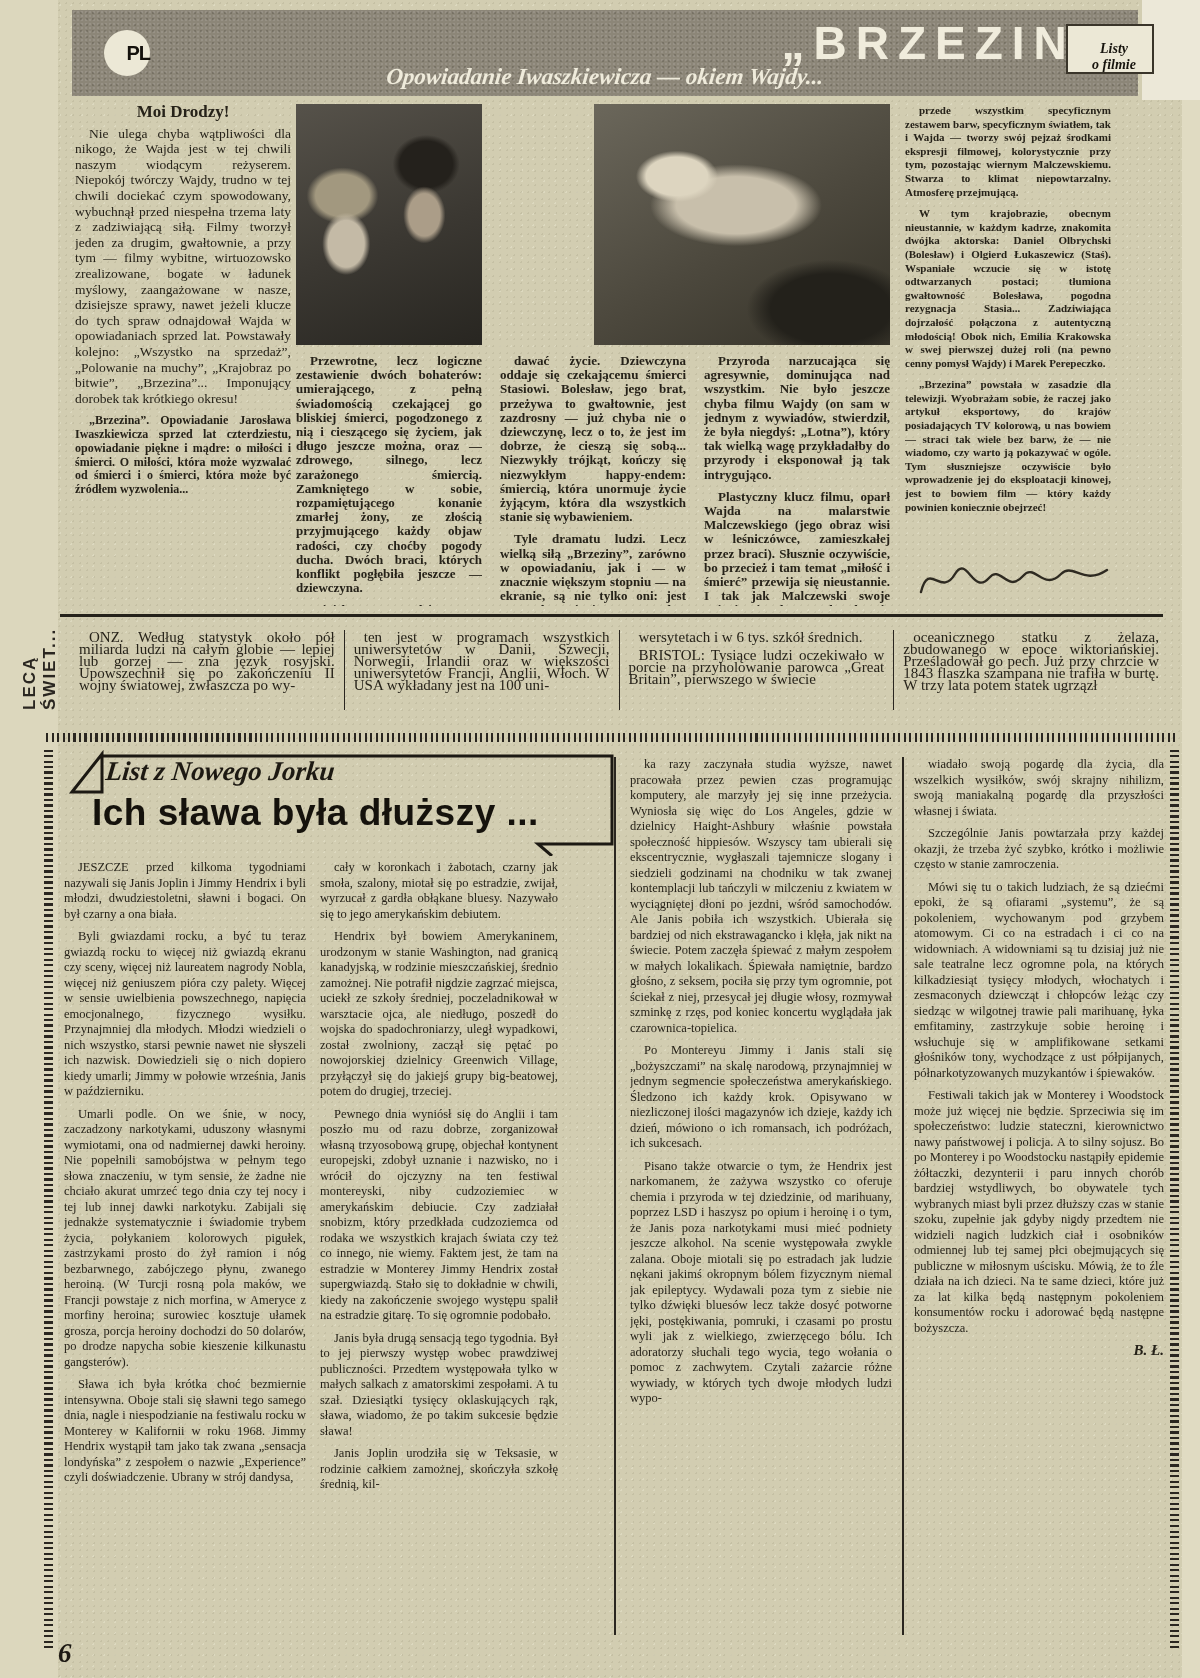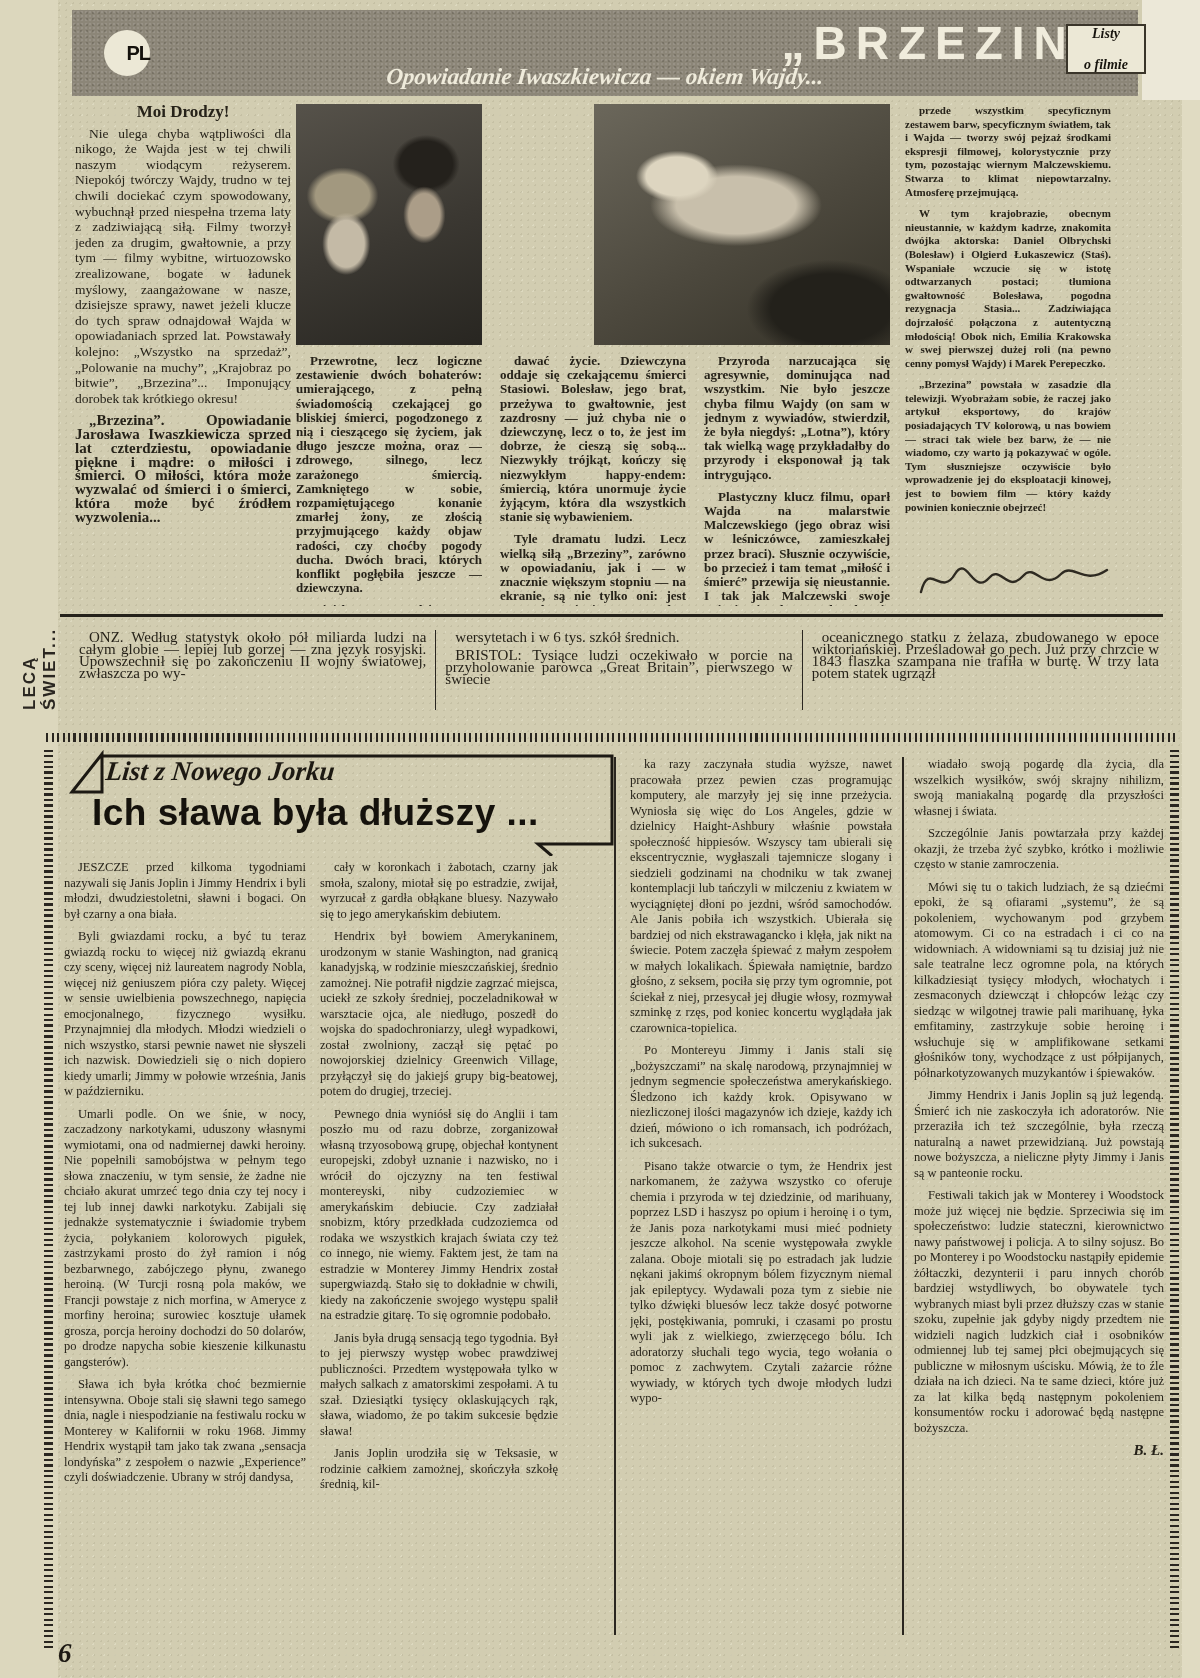--- a/index.html
+++ b/index.html
@@ -26,29 +26,29 @@
       radial-gradient(rgba(30,26,18,.18) 1px, transparent 1px);
     background-size:4px 4px,6px 6px;}
   .pl-circle{left:32px;top:20px;width:46px;height:46px;border-radius:50%;
     background:#ece8d6;color:#14110c;display:flex;align-items:center;justify-content:flex-end;
     font-family:"Liberation Sans",sans-serif;font-weight:bold;font-size:20px;letter-spacing:-1px;}
   .banner-title{left:12px;top:6px;width:100%;text-align:right;color:#f0ecdc;
     font-family:"Liberation Sans",sans-serif;font-weight:bold;font-size:46px;letter-spacing:9px;}
   .banner-sub{left:0;top:54px;width:100%;text-align:center;color:#efebdb;
     font-style:italic;font-weight:bold;font-size:23px;transform:skewX(-6deg);}
   .badge{left:1066px;top:24px;width:76px;height:46px;background:#ece8d6;border:2px solid #3a352a;
-    display:flex;flex-direction:column;align-items:center;justify-content:space-between;
-    font-style:italic;font-weight:bold;font-size:14px;line-height:1.1;color:#17140e;}
+    display:flex;flex-direction:column;align-items:center;justify-content:flex-end;
+    font-style:italic;font-weight:bold;font-size:14px;line-height:1.1;color:#17140e;padding-left:8px;}
 
   
   .fcol{position:absolute;overflow:hidden;text-align:justify;}
   .fcol p{margin:0 0 8px 0;text-indent:14px;}
   .col-intro{left:75px;top:104px;width:216px;height:504px;font-size:13.5px;line-height:15.6px;}
   .col-intro h2{margin:0 0 6px 0;text-align:center;font-size:17px;}
-  .col-intro p.b2{font-size:15px;line-height:13.8px;font-weight:bold;}
+  .col-intro p.b2{font-size:12px;line-height:13.8px;font-weight:bold;}
   .photo{background:#3b3833;}
   .photo1{left:296px;top:104px;width:186px;height:241px;
     background:
       radial-gradient(ellipse 34px 46px at 69% 46%, #ab9d88 0 46%, rgba(0,0,0,0) 62%),
       radial-gradient(ellipse 48px 42px at 70% 25%, #24211c 0 55%, rgba(0,0,0,0) 70%),
       radial-gradient(ellipse 40px 52px at 27% 58%, #c4baa6 0 45%, rgba(0,0,0,0) 60%),
       radial-gradient(ellipse 56px 44px at 25% 38%, #a2987f 0 48%, rgba(0,0,0,0) 64%),
       linear-gradient(160deg,#56524a,#3b3832 55%,#282621);}
   .photo2{left:594px;top:104px;width:296px;height:241px;
     background:
@@ -153,20 +153,23 @@
   </svg>
 
   <div class="abs rule-heavy"></div>
 
   <div class="abs news-label">LECĄ ŚWIET...</div>
   <div class="abs news">
     <div class="ncol">
       <p>ONZ. Według statystyk około pół miliarda ludzi na całym globie — lepiej lub gorzej — zna język rosyjski. Upowszechnił się po zakończeniu II wojny światowej, zwłaszcza po wy-</p>
     </div>
     <div class="ncol">
+      <p>ten jest w programach wszystkich uniwersytetów w Danii, Szwecji, Norwegii, Irlandii oraz w większości uniwersytetów Francji, Anglii, Włoch. W USA wykładany jest na 100 uni-</p>
+    </div>
+    <div class="ncol">
       <p>wersytetach i w 6 tys. szkół średnich.</p>
       <p>BRISTOL: Tysiące ludzi oczekiwało w porcie na przyholowanie parowca „Great Britain”, pierwszego w świecie</p>
     </div>
     <div class="ncol">
       <p>oceanicznego statku z żelaza, zbudowanego w epoce wiktoriańskiej. Prześladował go pech. Już przy chrzcie w 1843 flaszka szampana nie trafiła w burtę. W trzy lata potem statek ugrzązł</p>
     </div>
   </div>
 
   <div class="abs hatch-h"></div>
   <div class="abs hatch-v hatch-vl"></div>
@@ -197,19 +200,18 @@
   </div>
   <div class="bcol bcol3">
     <p>ka razy zaczynała studia wyższe, nawet pracowała przez pewien czas programując komputery, ale marzyły jej się inne przeżycia. Wyniosła się więc do Los Angeles, gdzie w dzielnicy Haight-Ashbury właśnie powstała społeczność hippiesów. Wszyscy tam ubierali się ekscentrycznie, wygłaszali tajemnicze slogany i siedzieli godzinami na chodniku w tak zwanej kontemplacji lub tańczyli w milczeniu z kwiatem w wyciągniętej dłoni po jezdni, wśród samochodów. Ale Janis pobiła ich wszystkich. Ubierała się bardziej od nich ekstrawagancko i klęła, jak nikt na świecie. Potem zaczęła śpiewać z małym zespołem w małych lokalikach. Śpiewała namiętnie, bardzo głośno, z seksem, pociła się przy tym ogromnie, pot ściekał z niej, przesycał jej długie włosy, rozmywał szminkę z rzęs, pod koniec koncertu wyglądała jak czarownica-topielica.</p>
     <p>Po Montereyu Jimmy i Janis stali się „bożyszczami” na skalę narodową, przynajmniej w jednym segmencie społeczeństwa amerykańskiego. Śledzono ich każdy krok. Opisywano w niezliczonej ilości magazynów ich dzieje, każdy ich dzień, mówiono o ich romansach, ich podróżach, ich sukcesach.</p>
     <p>Pisano także otwarcie o tym, że Hendrix jest narkomanem, że zażywa wszystko co oferuje chemia i przyroda w tej dziedzinie, od marihuany, poprzez LSD i haszysz po opium i heroinę i o tym, że Janis poza narkotykami musi mieć podniety jeszcze alkohol. Na scenie występowała zwykle zalana. Oboje miotali się po estradach jak ludzie nękani jakimś okropnym bólem fizycznym niemal jak epileptycy. Wydawali poza tym z siebie nie tylko dźwięki bluesów lecz także dosyć potworne jęki, postękiwania, pomruki, i czasami po prostu wyli jak z wielkiego, zwierzęcego bólu. Ich adoratorzy słuchali tego wycia, tego wołania o pomoc z zachwytem. Czytali zażarcie różne wywiady, w których tych dwoje młodych ludzi wypo-</p>
   </div>
   <div class="bcol bcol4">
     <p>wiadało swoją pogardę dla życia, dla wszelkich wysiłków, swój skrajny nihilizm, swoją maniakalną pogardę dla przyszłości własnej i świata.</p>
     <p>Szczególnie Janis powtarzała przy każdej okazji, że trzeba żyć szybko, krótko i możliwie często w stanie zamroczenia.</p>
     <p>Mówi się tu o takich ludziach, że są dziećmi epoki, że są ofiarami „systemu”, że są pokoleniem, wychowanym pod grzybem atomowym. Ci co na estradach i ci co na widowniach. A widowniami są tu dzisiaj już nie sale teatralne lecz ogromne pola, na których kilkadziesiąt tysięcy młodych, włochatych i zesmaconych dziewcząt i chłopców leżąc czy siedząc w wilgotnej trawie pali marihuanę, łyka emfitaminy, zastrzykuje sobie heroinę i wsłuchuje się w amplifikowane setkami głośników tony, wychodzące z ust półpijanych, półnarkotyzowanych muzykantów i śpiewaków.</p>
-    <p>Jimmy Hendrix i Janis Joplin są już legendą. Śmierć ich nie zaskoczyła ich adoratorów. Nie przeraziła ich też szczególnie, była rzeczą naturalną a nawet przewidzianą. Już powstają nowe bożyszcza, a nieliczne płyty Jimmy i Janis są w panteonie rocku.</p>
     <p>Festiwali takich jak w Monterey i Woodstock może już więcej nie będzie. Sprzeciwia się im społeczeństwo: ludzie stateczni, kierownictwo nawy państwowej i policja. A to silny sojusz. Bo po Monterey i po Woodstocku nastąpiły epidemie żółtaczki, dezynterii i paru innych chorób bardziej wstydliwych, bo obywatele tych wybranych miast byli przez dłuższy czas w stanie szoku, zupełnie jak gdyby nigdy przedtem nie widzieli nagich ludzkich ciał i osobników odmiennej lub tej samej płci obejmujących się publiczne w miłosnym uścisku. Mówią, że to źle działa na ich dzieci. Na te same dzieci, które już za lat kilka będą następnym pokoleniem konsumentów rocku i adorować będą następne bożyszcza.</p>
     <p class="byline">B. Ł.</p>
   </div>
 
   <div class="abs pageno">6</div>
 </div>
 
 </body></html>

